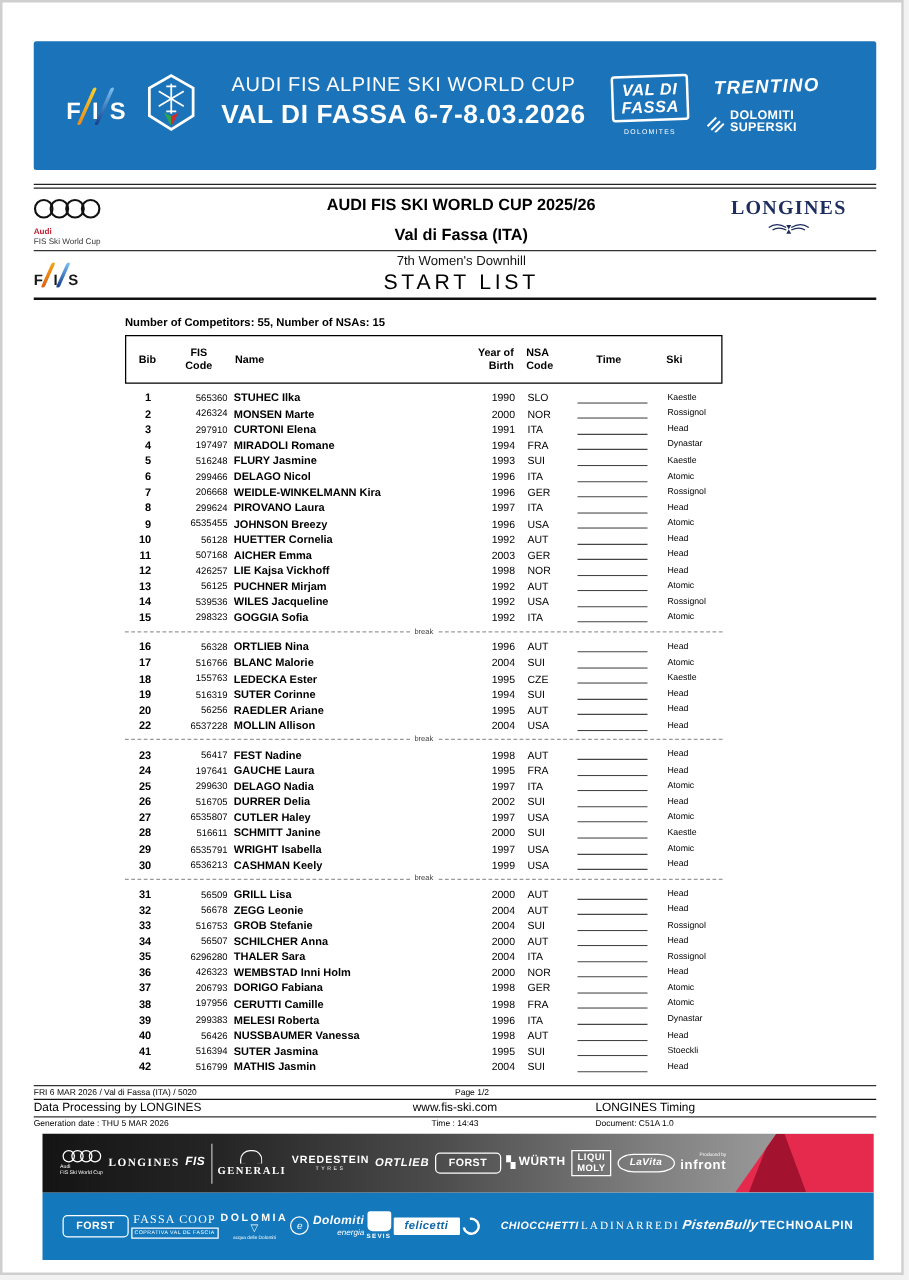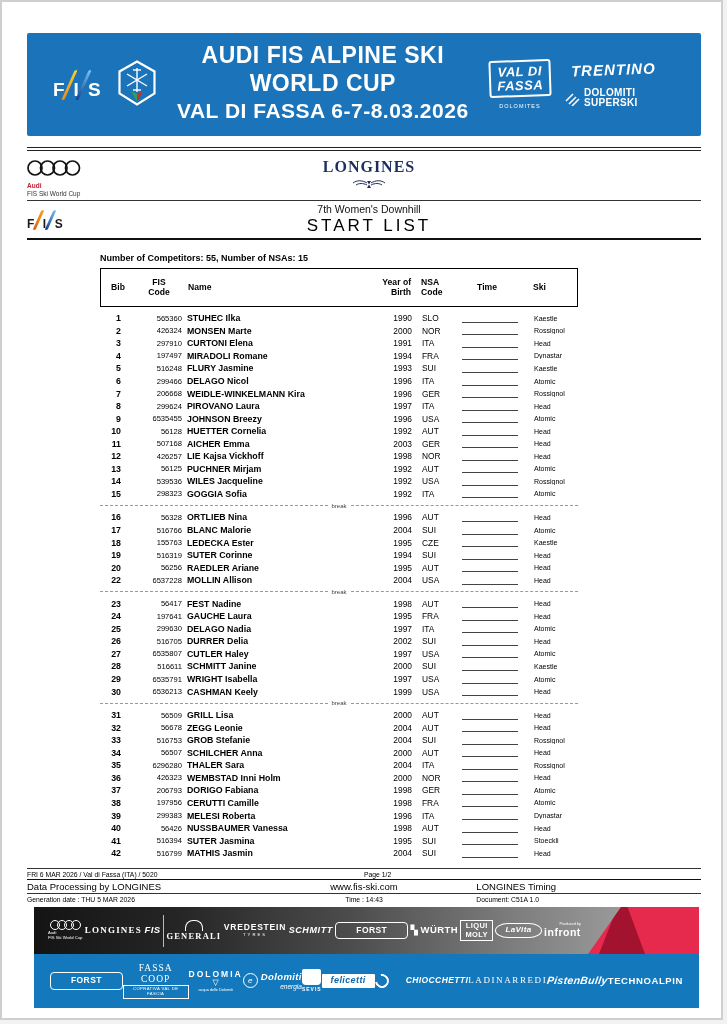--- a/index.html
+++ b/index.html
@@ -8,21 +8,21 @@
 
   
   .banner{margin:31px 20px 0 25px;height:103px;background:#1b73b9;border-radius:2px;display:flex;align-items:center;color:#fff;}
   .fis-banner{display:flex;align-items:flex-end;margin-left:26px;}
   .fis-banner b{font-size:19px;font-weight:bold;line-height:1;}
   .fis-slash{display:inline-block;width:3px;height:30px;margin:0 3px -1px 3px;transform:skewX(-24deg);border-radius:2px;}
   .fis-slash.y{background:linear-gradient(#f8d02a,#e88b1f);}
   .fis-slash.b{background:linear-gradient(#7ec3f2,#123f8f);}
   .fisi{margin-left:16px;}
   .banner-title{flex:1;text-align:center;line-height:1.25;margin-top:-4px;}
-  .banner-title .t1{font-size:23px;font-weight:bold;letter-spacing:0.5px;}
+  .banner-title .t1{font-size:16px;font-weight:normal;letter-spacing:0.5px;}
   .banner-title .t2{font-size:21px;font-weight:bold;letter-spacing:0.5px;}
   .vdf{width:62px;text-align:center;margin-right:14px;}
   .vdf-box{border:2.5px solid #fff;border-radius:3px;transform:rotate(-2deg);padding:3px 2px;font-weight:bold;font-style:italic;font-size:13px;line-height:1.05;letter-spacing:0.5px;}
   .vdf-sub{font-size:5.5px;letter-spacing:1px;margin-top:6px;}
   .banner-right{width:118px;margin-right:18px;display:flex;flex-direction:column;gap:10px;align-items:flex-start;}
   .trentino{font-size:15px;font-weight:bold;letter-spacing:1px;transform:rotate(-2deg);font-style:italic;margin-left:6px;}
   .dss{display:flex;align-items:center;gap:4px;}
   .dss-txt{font-size:10px;font-weight:bold;line-height:1.05;white-space:pre-line;letter-spacing:0.3px;}
 
   
@@ -102,21 +102,21 @@
   .rings i{display:block;width:8px;height:8px;border:1.2px solid #fff;border-radius:50%;margin-left:-3px;}
   .rings i:first-child{margin-left:0;}
   .sp-audi .sp-sub{text-align:left;align-self:flex-start;}
   .sp-longines .sp-main{font-family:"Liberation Serif",serif;font-size:9px;letter-spacing:1.2px;}
   .sp-fis .sp-main{font-style:italic;font-size:9.5px;}
   .sp-generali .sp-main{font-family:"Liberation Serif",serif;letter-spacing:1.2px;font-size:8.5px;}
   .sp-generali::before{content:"";width:16px;height:10px;border:1.2px solid #fff;border-bottom:none;border-radius:8px 8px 0 0;margin-bottom:1px;}
   .sp-vredestein .sp-main{letter-spacing:0.8px;}
   .sp-vredestein .sp-sub{letter-spacing:2px;}
   .sp-skechers .sp-main{font-style:italic;font-size:9px;letter-spacing:0.6px;}
-  .sp-forst .sp-main{border:1.3px solid #fff;border-radius:4px;padding:3px 20px;font-size:8.5px;}
+  .sp-forst .sp-main{border:1.3px solid #fff;border-radius:4px;padding:3px 10px;font-size:8.5px;}
   .sp-wurth{flex-direction:row;gap:3px;}
   .wurth-sym{font-size:9px;font-weight:bold;}
   .sp-wurth .sp-main{font-size:9.5px;}
   .sp-liquimoly .sp-main{border:1.6px solid #fff;padding:1px 4px;font-size:7.5px;line-height:1.1;}
   .sp-lavita .sp-main{border:1.4px solid #fff;border-radius:14px/8px;padding:2.5px 9px;font-style:italic;font-size:8px;}
   .sp-infront{position:relative;z-index:2;flex-direction:column-reverse;align-items:flex-end;}
   .sp-infront .sp-main{font-size:10.5px;letter-spacing:0.5px;}
   .sp-infront .sp-sub{font-size:3.8px;margin:0 0 1px 0;}
   .sp-fassacoop .sp-main{font-family:"Liberation Serif",serif;font-size:9.5px;letter-spacing:1px;font-weight:normal;}
   .sp-fassacoop .sp-sub{border:0.5px solid #fff;padding:1px 2px;font-size:4.2px;letter-spacing:0.4px;}
@@ -200,20 +200,24 @@
           <g fill="none" stroke="#111" stroke-width="1.7">
             <circle cx="8" cy="10" r="7"></circle>
               <circle cx="20.5" cy="10" r="7"></circle>
               <circle cx="33" cy="10" r="7"></circle>
               <circle cx="45.5" cy="10" r="7"></circle>
           </g>
         </svg>
         <div class="audi-sub1">Audi</div>
         <div class="audi-sub2">FIS Ski World Cup</div>
       </div>
+      <div class="mast-center">
+        <div class="mast-title">AUDI FIS SKI WORLD CUP 2025/26</div>
+        <div class="mast-loc">Val di Fassa (ITA)</div>
+      </div>
       <div class="longines-block">
         <div class="longines-word">LONGINES</div>
         <svg width="34" height="11" viewBox="0 0 34 11">
           <g stroke="#1c2d5e" stroke-width="1" fill="none">
             <path d="M15,4 C10,1 5,1 1,4"></path>
               <path d="M15,6 C11,4 7,4 4,6"></path>
             <path d="M19,4 C24,1 29,1 33,4"></path>
               <path d="M19,6 C23,4 27,4 30,6"></path>
           </g>
           <polygon points="15,2 19,2 15,9 19,9" fill="#1c2d5e"></polygon>
@@ -755,21 +759,21 @@
         </div>
         <div class="vline"></div>
         <div class="sp sp-generali">
           <span class="sp-main">GENERALI</span>
         </div>
         <div class="sp sp-vredestein">
           <span class="sp-main">VREDESTEIN</span>
           <span class="sp-sub">TYRES</span>
         </div>
         <div class="sp sp-skechers">
-          <span class="sp-main">SCHMITT</span>
+          <span class="sp-main">ORTLIEB</span>
         </div>
         <div class="sp sp-forst">
           <span class="sp-main">FORST</span>
         </div>
         <div class="sp sp-wurth">
           <span class="wurth-sym">▚</span>
           <span class="sp-main">WÜRTH</span>
         </div>
         <div class="sp sp-liquimoly">
           <span class="sp-main">LIQUI

